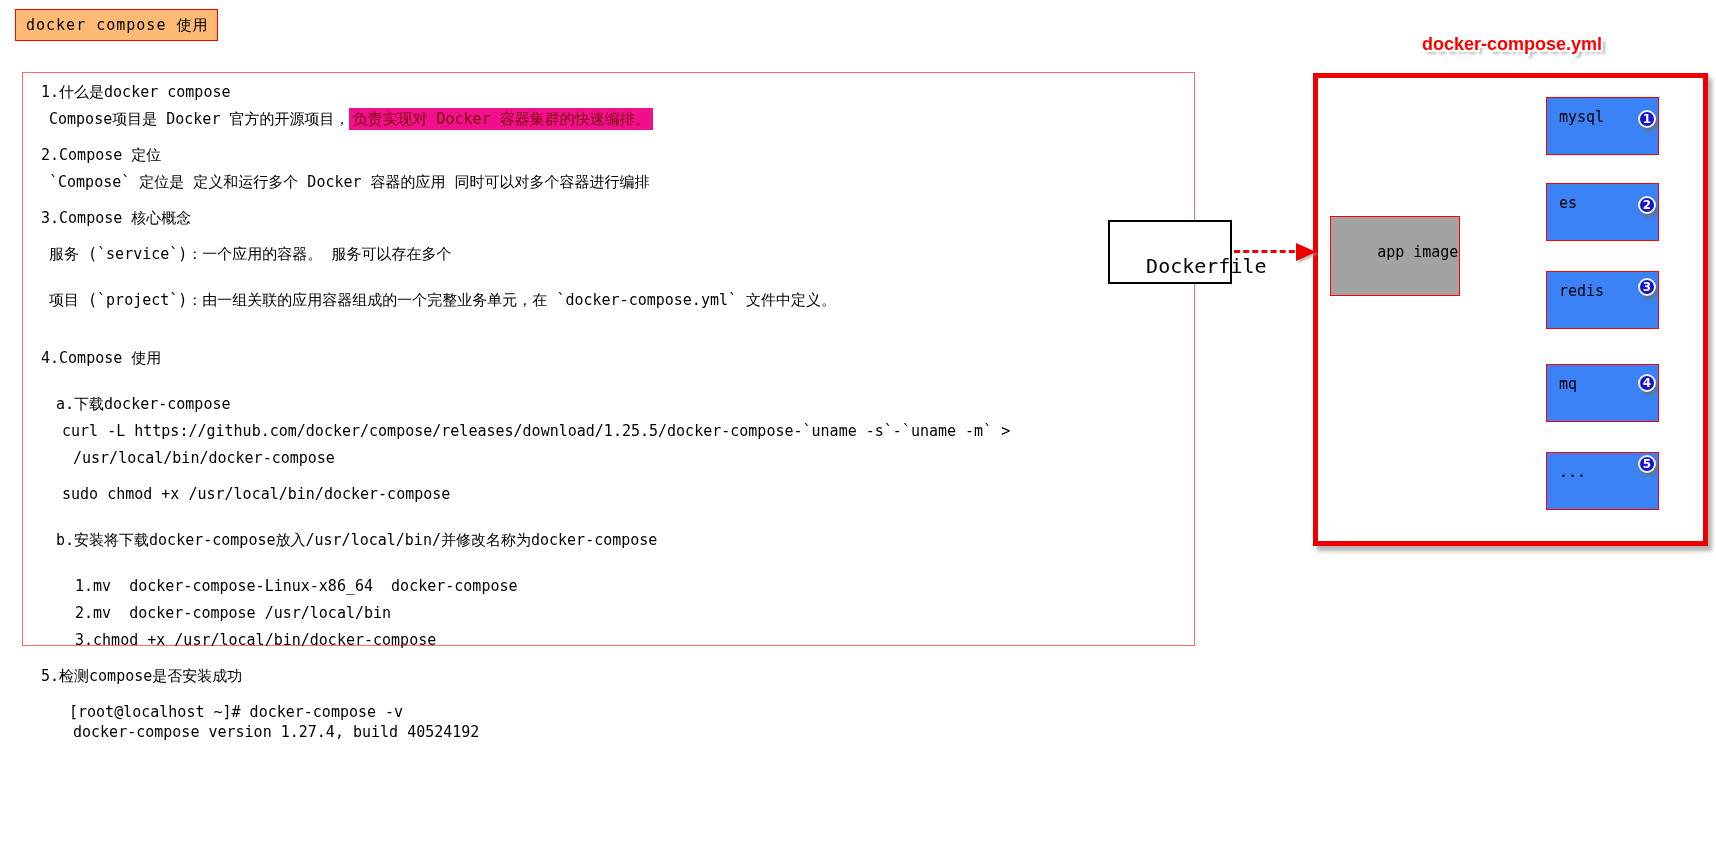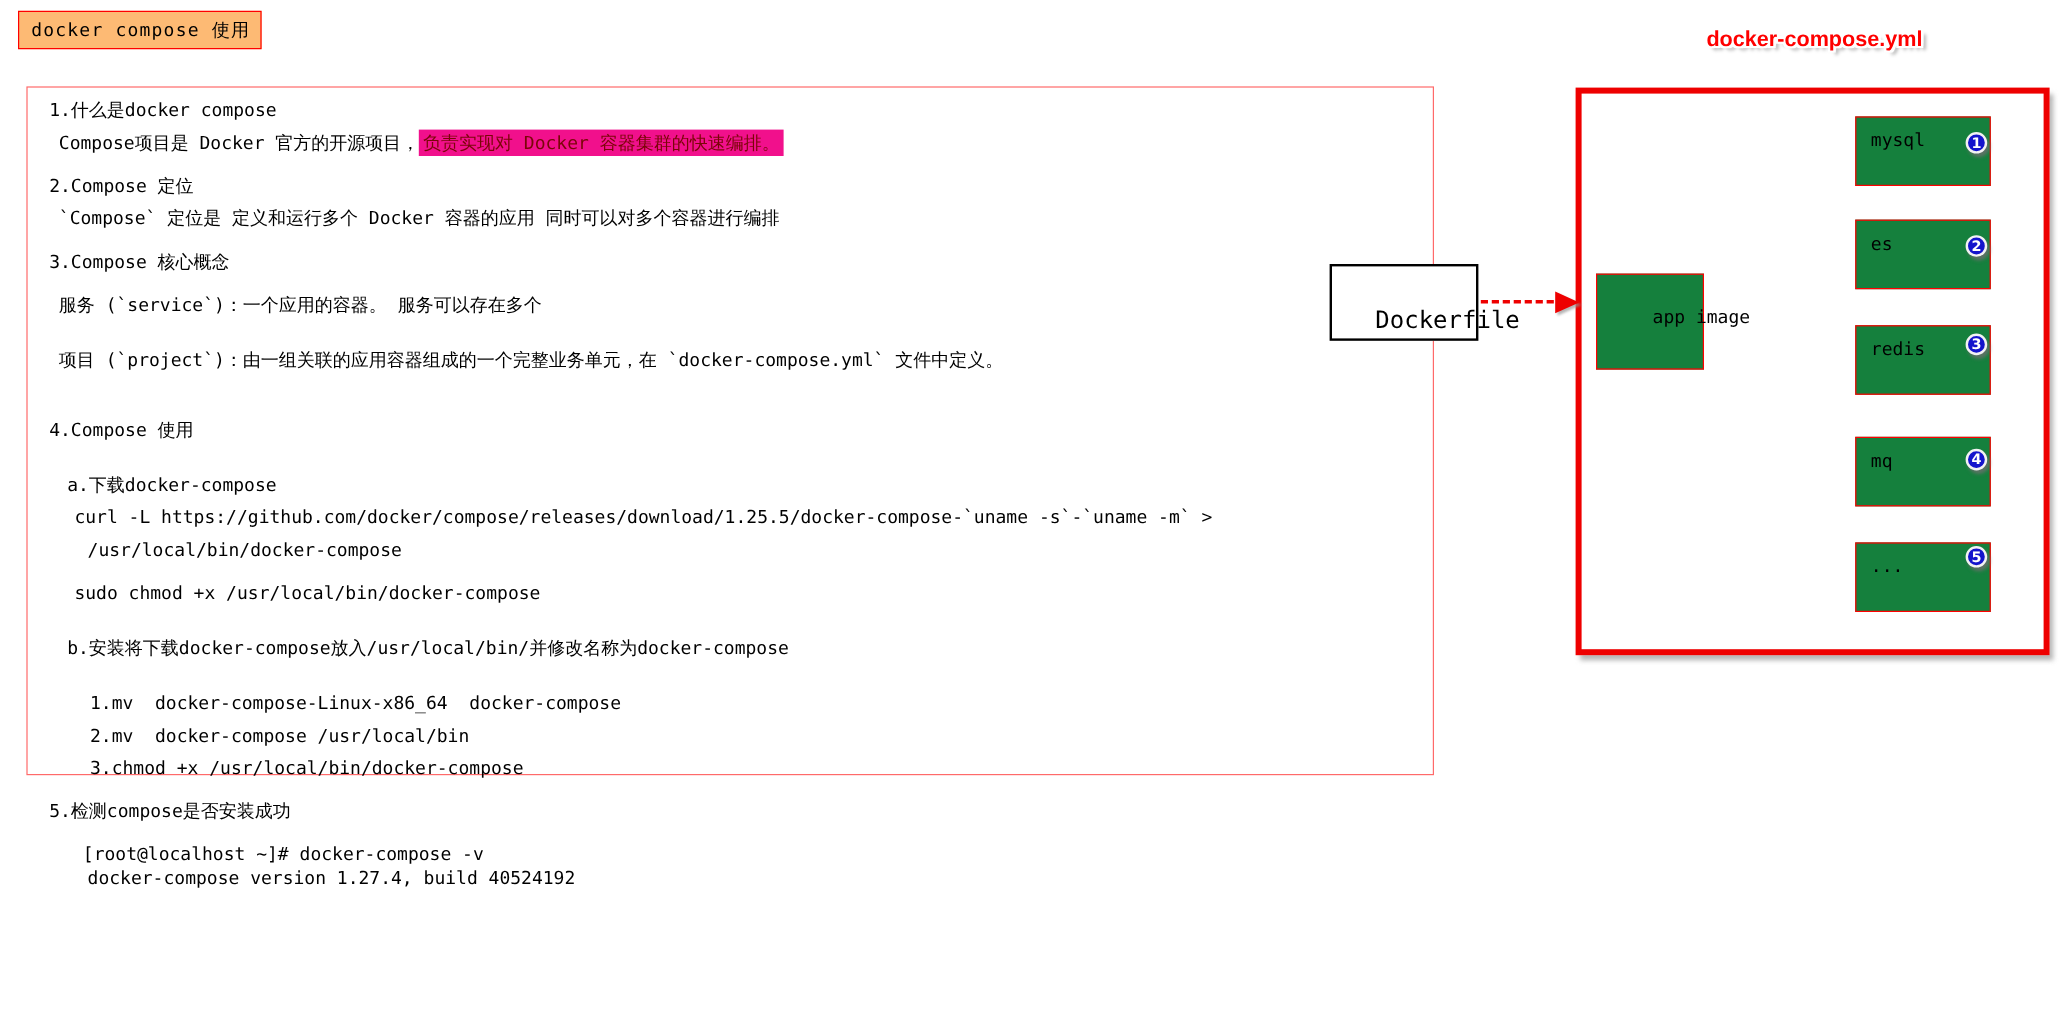--- a/index.html
+++ b/index.html
@@ -49,38 +49,38 @@
     border-top: 3px dashed #ee0000; z-index: 4;
   }
   .arrow-head {
     position: absolute; left: 1296px; top: 243px; width: 0; height: 0; z-index: 4;
     border-left: 20px solid #ee0000; border-top: 9px solid transparent; border-bottom: 9px solid transparent;
     filter: drop-shadow(2px 2px 1px rgba(150,150,150,0.7));
   }
 
   
   .compose-label {
-    position: absolute; left: 1422px; top: 22px;
+    position: absolute; left: 1422px; top: 34px;
     font-family: "Liberation Sans", sans-serif; font-weight: bold; font-size: 18px; color: #ff0000;
     text-shadow: -2px -2px 0 #fff, 2px -2px 0 #fff, -2px 2px 0 #fff, 2px 2px 0 #fff,
                  -2px 0 0 #fff, 2px 0 0 #fff, 0 -2px 0 #fff, 0 2px 0 #fff, 4px 4px 3px #aaa;
   }
   .compose-panel {
     position: absolute; left: 1313px; top: 73px; width: 395px; height: 473px;
     border: 5px solid #ee0000; background: #fff;
     box-shadow: 4px 5px 4px rgba(140,140,140,0.65);
   }
   .app-image-box {
-    position: absolute; left: 12px; top: 138px; width: 90px; height: 80px;
-    border: 1px solid #ff0000; background: #15803d;
-    font-size: 15px; padding: 8px 0 0 10px; white-space: pre; margin-top: 12px;
+    position: absolute; left: 12px; top: 138px; width: 130px; height: 80px;
+    border: 1px solid #ff0000; background: #a3a3a3;
+    font-size: 15px; padding: 8px 0 0 10px; white-space: pre;
   }
   .service-box {
     position: absolute; left: 228px; width: 113px; height: 58px;
-    border: 1px solid #ff0000; background: #15803d;
+    border: 1px solid #ff0000; background: #3b82f6;
     font-size: 15px; padding: 10px 0 0 12px; white-space: pre;
   }
   .service-badge {
     position: absolute; right: 2px; top: 12px; width: 18px; height: 18px;
     background: #1414cc; color: #ffffff; border: 2px solid #f2f2f2; border-radius: 50%;
     font-family: "DejaVu Sans", "Liberation Sans", sans-serif; font-size: 12px; font-weight: bold;
     display: flex; align-items: center; justify-content: center;
     box-shadow: 2px 3px 3px rgba(110,110,110,0.8);
   }
 </style>

